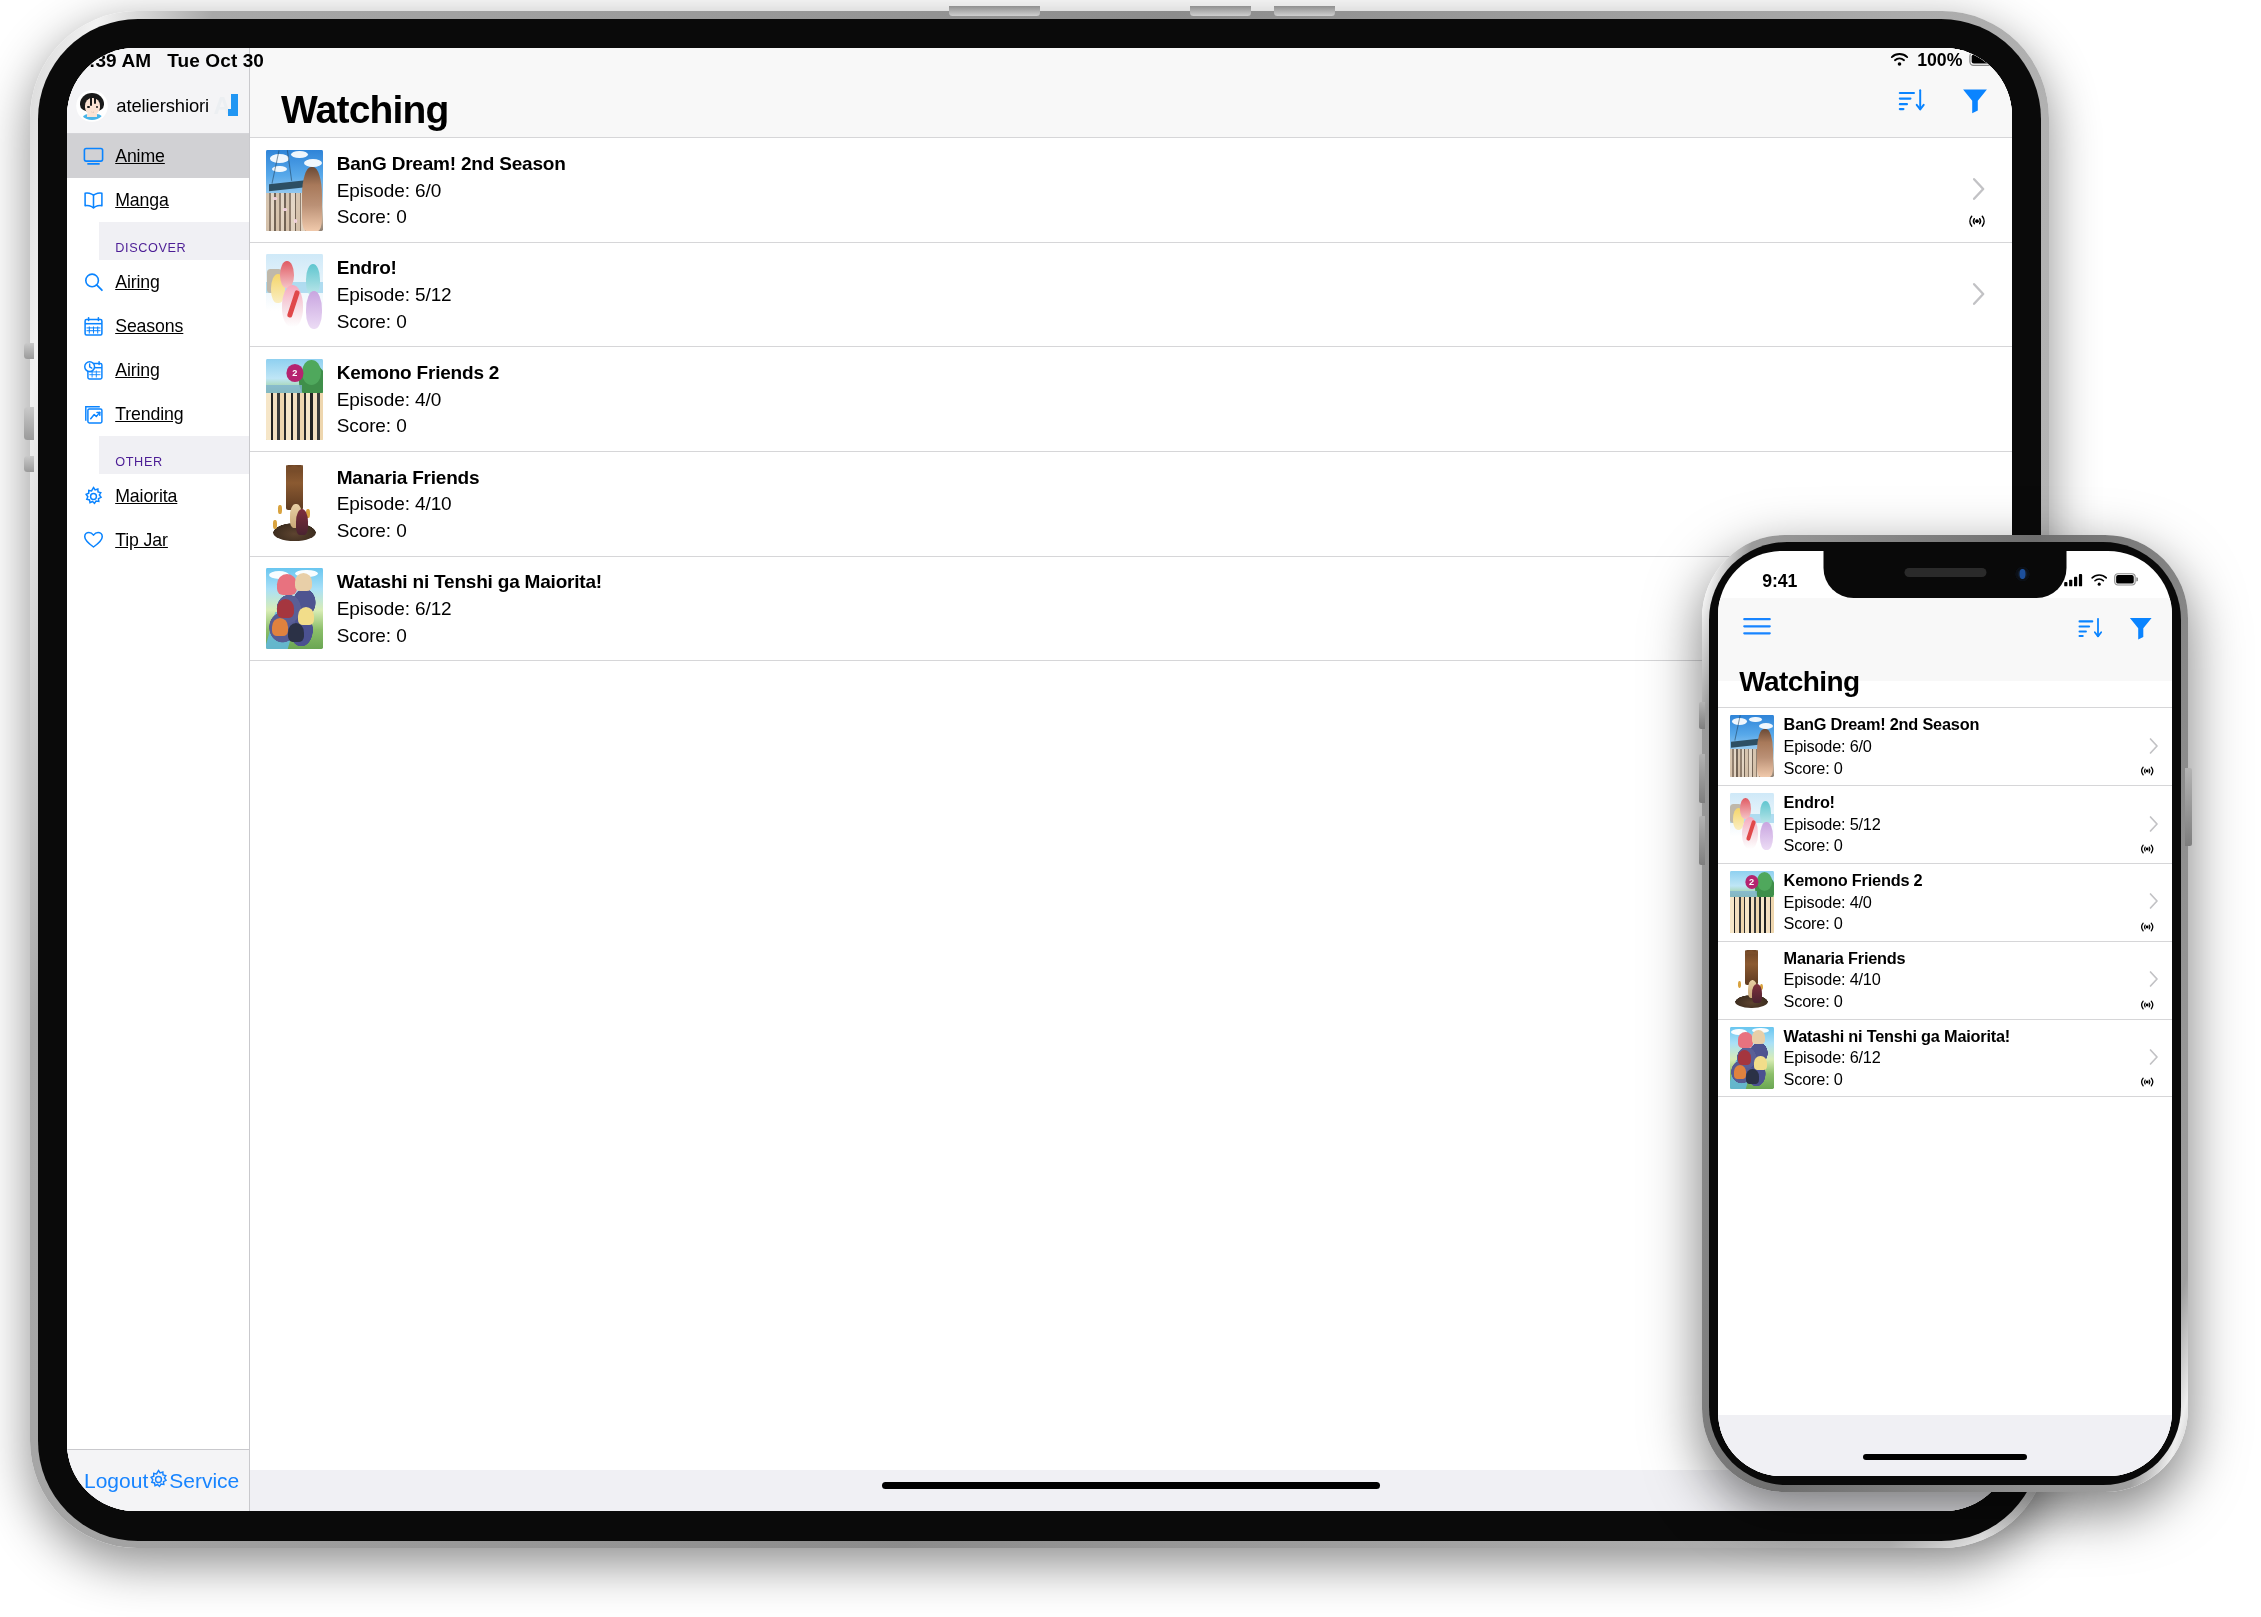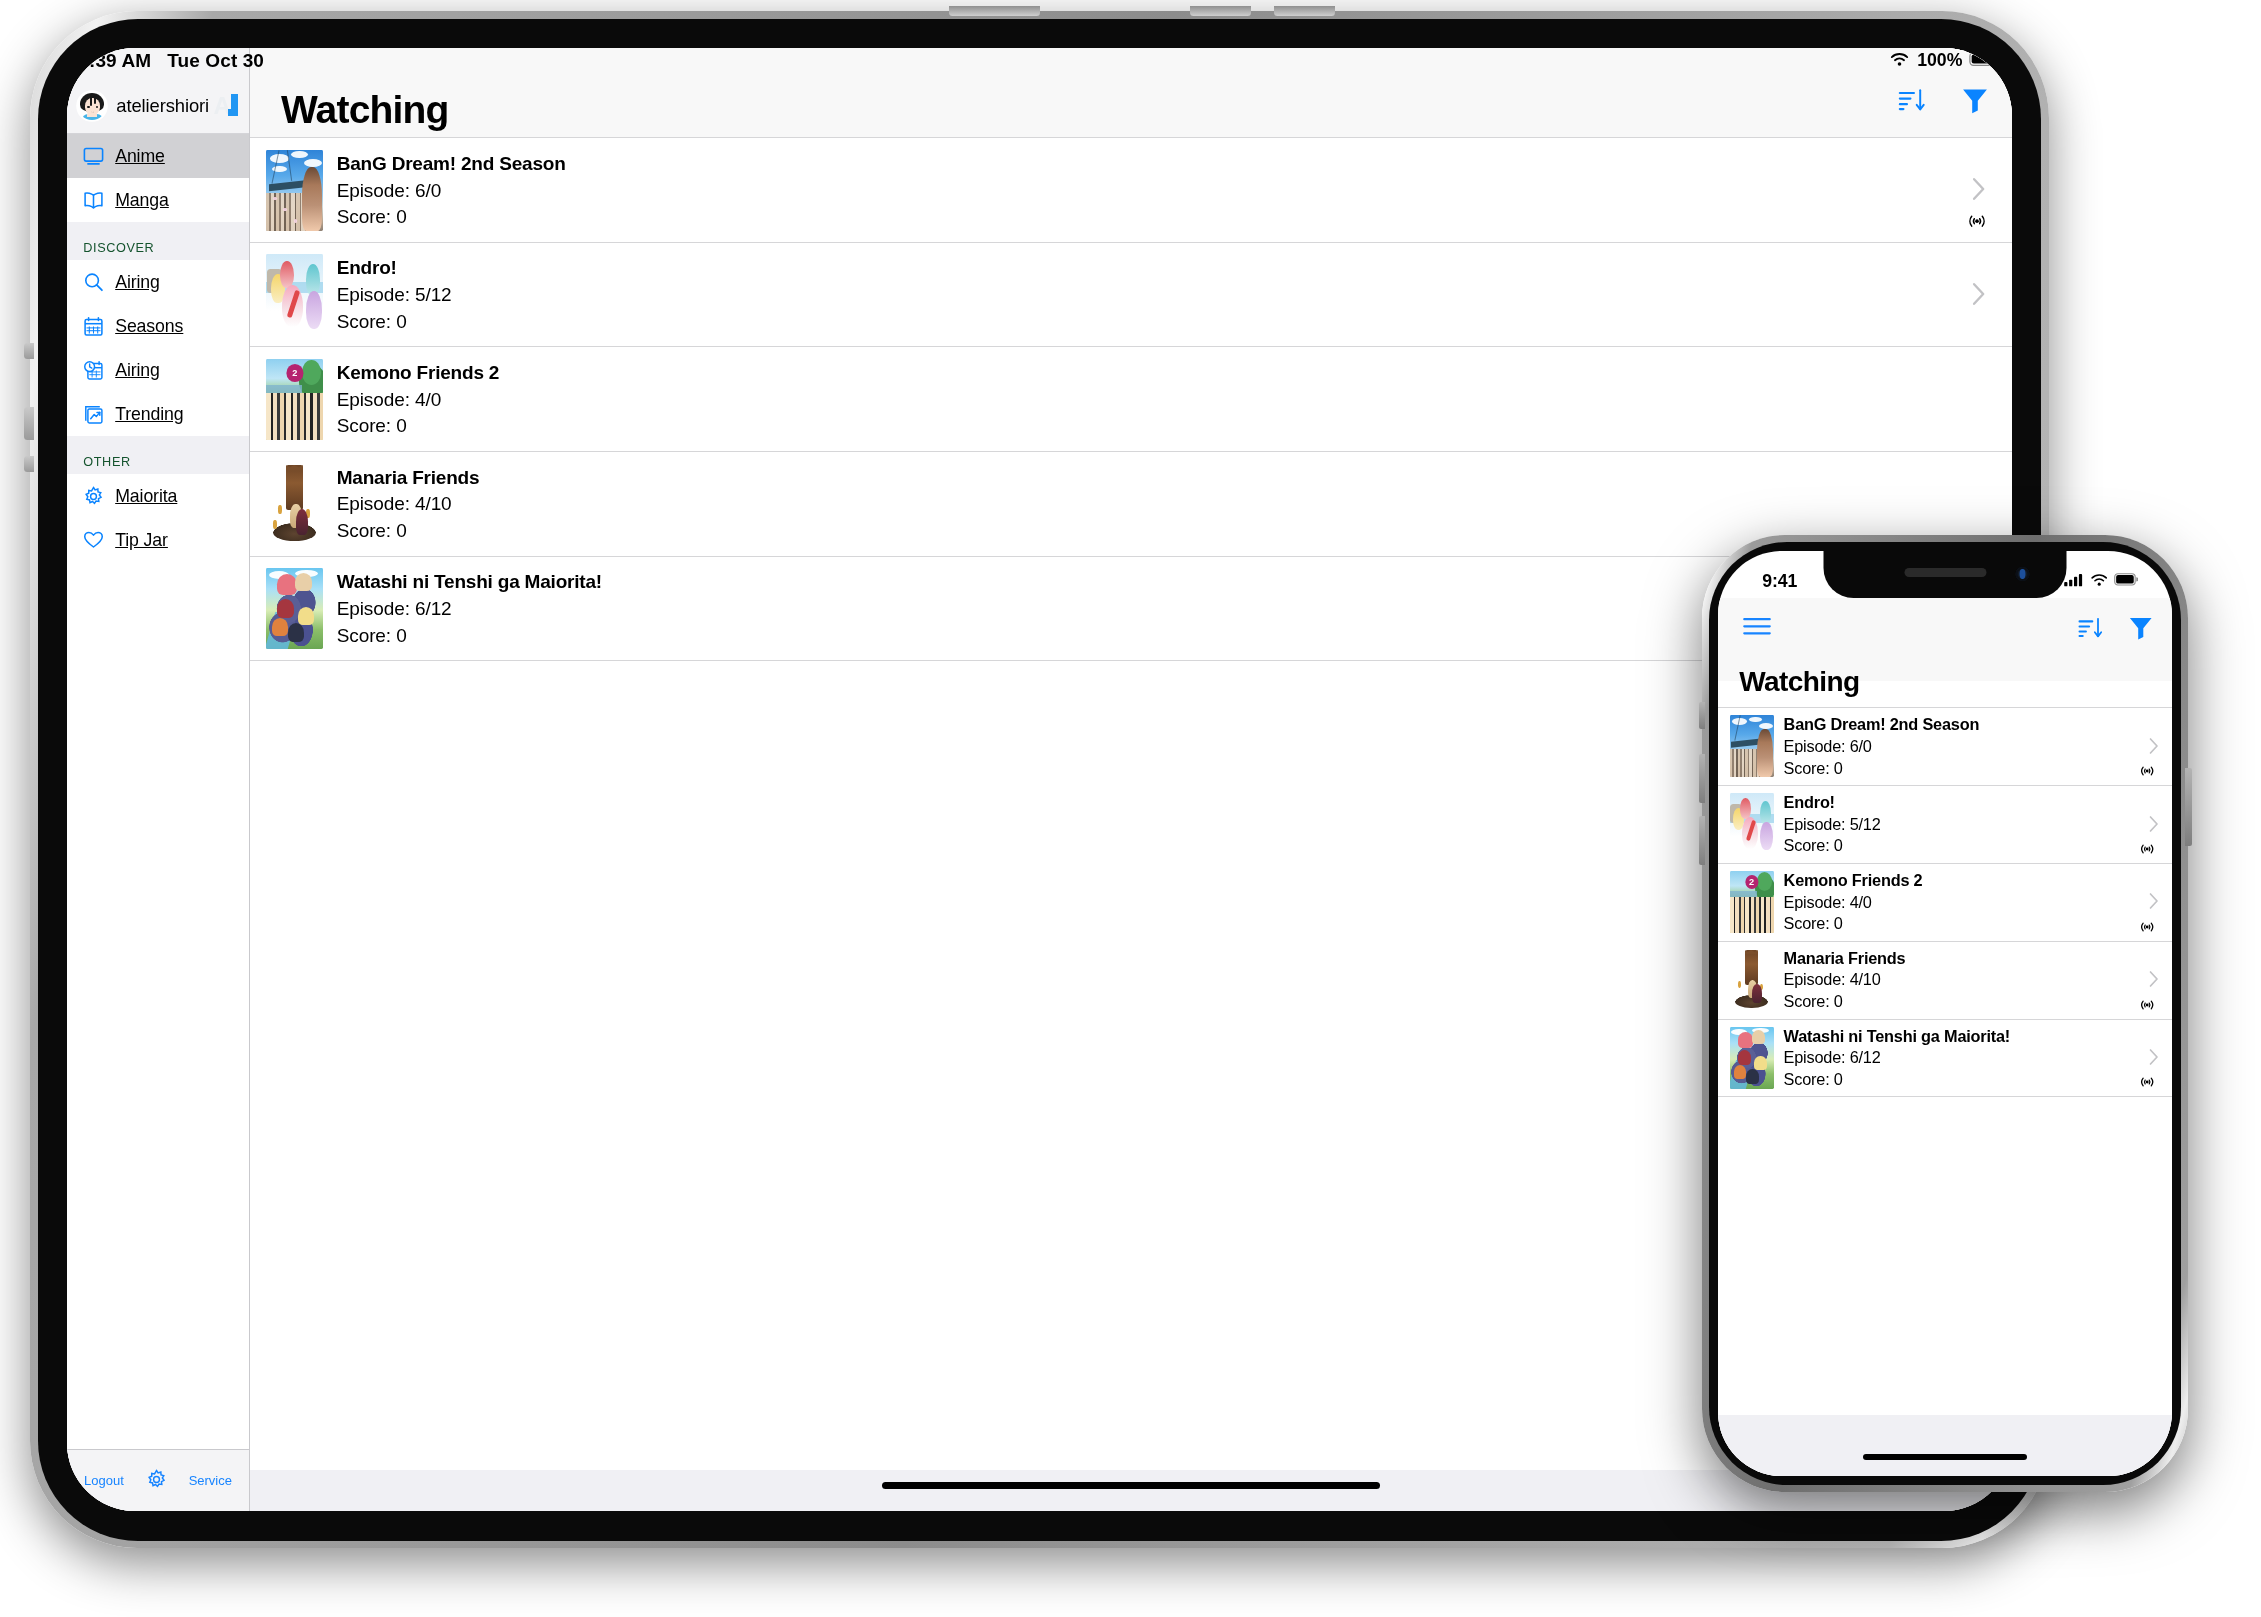--- a/index.html
+++ b/index.html
@@ -59,29 +59,29 @@
   .avatar .body{position:absolute;left:3.5px;bottom:0;width:21px;height:5.7px;background:#48b4e8;border-radius:10px 10px 0 0;}
   .avatar .collar{position:absolute;left:9.2px;bottom:2.8px;width:10px;height:5px;background:#fbe3d4;border-radius:50% 50% 0 0;}
   .acct-name{font-size:18.4px;color:#000;margin-left:10px;letter-spacing:-0.1px;}
   .acct-logo{margin-left:auto;width:25.5px;height:24px;position:relative;}
   .acct-logo .a{position:absolute;left:0;top:0;font-size:24px;font-weight:700;color:#eceff2;line-height:24px;}
   .acct-logo .l{position:absolute;right:1.4px;top:0.7px;width:6.4px;height:21px;background:#2196f3;}
   .acct-logo .lfoot{position:absolute;right:1.4px;bottom:2.1px;width:10px;height:6.4px;background:#2196f3;}
 
   .sb-scroll{flex:1;overflow:hidden;background:#ffffff;}
   .sb-group-hdr{background:#f0f0f4;height:33px;display:flex;align-items:flex-end;padding:0 0 5px 16.3px;
-                font-size:12.7px;color:#14532d;letter-spacing:0.6px;}
+                font-size:12.7px;color:#4c1d95;letter-spacing:0.6px;margin-left:32px;}
   .sb-item{height:44px;display:flex;align-items:center;padding-left:16.3px;background:#fff;cursor:default;}
   .sb-item.sel{background:#d1d1d4;}
   .sb-item .sbico{width:25.5px;flex:none;display:flex;align-items:center;justify-content:flex-start;}
   .sb-item .sblabel{font-size:17.7px;color:#000;margin-left:6.4px;letter-spacing:-0.1px;text-decoration:underline;}
   .sb-spacer{flex:1;background:#fff;}
   .sb-bottom{height:61px;border-top:0.7px solid #c9c9cd;background:#f4f4f6;
              display:flex;align-items:center;justify-content:space-between;padding:0 17px;}
-  .sb-bottom .lnk{font-size:13px;color:#1784ff;}
+  .sb-bottom .lnk{font-size:21px;color:#1784ff;}
 
   
   .detail{flex:1;background:#ffffff;position:relative;display:flex;flex-direction:column;min-width:0;}
   .detail-nav{height:89px;flex:none;background:#f8f8f8;position:relative;}
   .detail-nav .tools{position:absolute;right:23px;top:37px;display:flex;align-items:center;gap:33px;}
   .detail-title{position:absolute;left:31px;top:40px;font-size:39px;font-weight:700;color:#000;letter-spacing:-0.8px;}
   .list-wrap{flex:1;background:#fff;overflow:hidden;border-top:0.7px solid #d6d6d8;}
   .row{position:relative;display:flex;padding:11.3px 0 11.3px 16.3px;border-bottom:0.7px solid #d6d6d8;background:#fff;}
   .row .thumb{width:57px;height:81px;flex:none;border-radius:1.4px;overflow:hidden;position:relative;background:#fff;}
   .row .meta{margin-left:13.4px;flex:1;min-width:0;display:flex;flex-direction:column;justify-content:center;gap:3.5px;}

